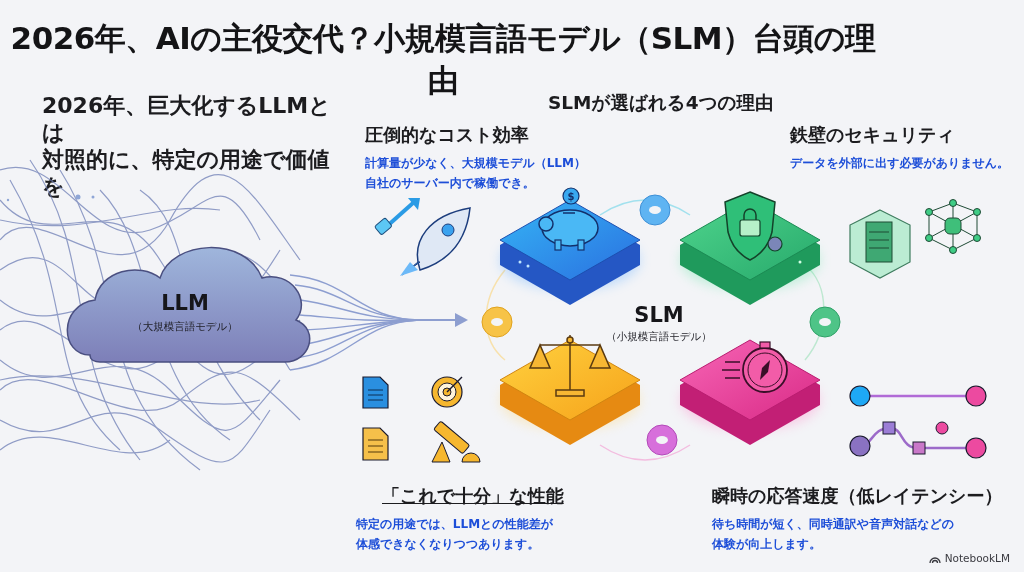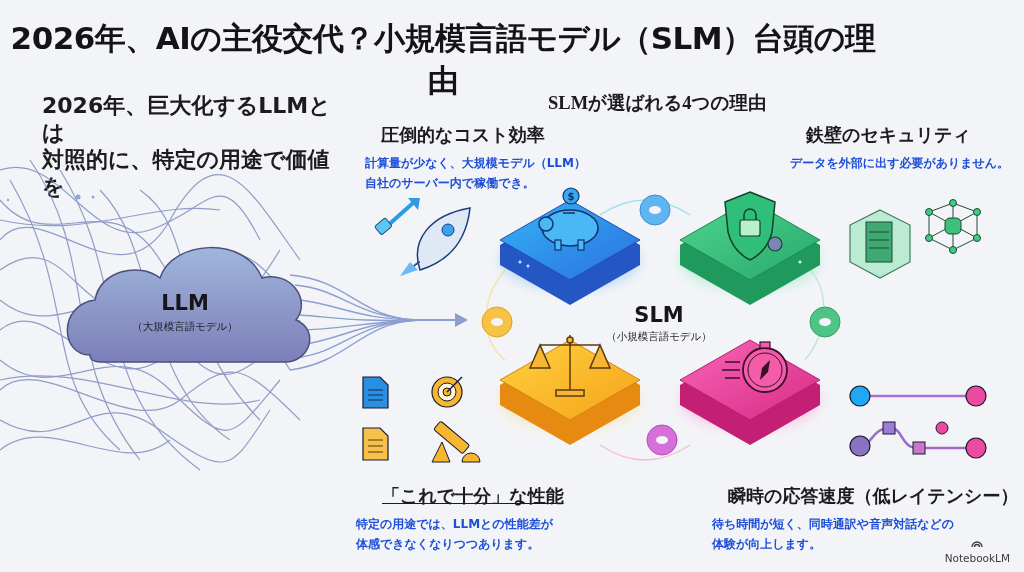--- a/index.html
+++ b/index.html
@@ -12,32 +12,32 @@
   .abs { position:absolute; }
   #title {
     left:0; width:886px; top:18px; text-align:center;
     font-size:31px; font-weight:bold; letter-spacing:-0.5px; color:#141416;
   }
   #intro {
     left:42px; top:92px; width:290px;
     font-size:22px; font-weight:bold; line-height:27px; color:#1c1c1f;
   }
   #reasons-title {
-    left:548px; top:90px; font-size:18.5px; font-weight:bold; color:#1c1c1f;font-family:Liberation Serif, serif;
-  }
-  .card-title { font-size:18px; font-weight:bold; color:#1c1c1f; white-space:nowrap;margin-left:16px; }
+    left:548px; top:90px; font-size:18.5px; font-weight:bold; color:#1c1c1f;
+  }
+  .card-title { font-size:18px; font-weight:bold; color:#1c1c1f; white-space:nowrap; }
   .card-desc { font-size:12px; font-weight:bold; line-height:20px; color:#1d4ed8; white-space:nowrap; margin-top:6px; }
   #card-cost { left:365px; top:123px; }
   #card-security { left:790px; top:123px; }
   #card-performance { left:356px; top:484px; }
   #card-performance .card-title { margin-left:26px;text-decoration:underline; }
   #card-latency { left:712px; top:484px; }
   #watermark {
     right:14px; bottom:8px; font-size:10.5px; color:#3a3a40;
-    display:flex; align-items:center; gap:4px;flex-direction:column;
+    display:flex; align-items:flex-end; gap:4px;
   }
   svg text { font-family:"DejaVu Sans","Liberation Sans",sans-serif; }
 </style>
 </head>
 <body>
 
 <div id="title" class="abs">2026年、AIの主役交代？小規模言語モデル（SLM）台頭の理由</div>
 
 <div id="intro" class="abs">
   <div>2026年、巨大化するLLMとは</div>

